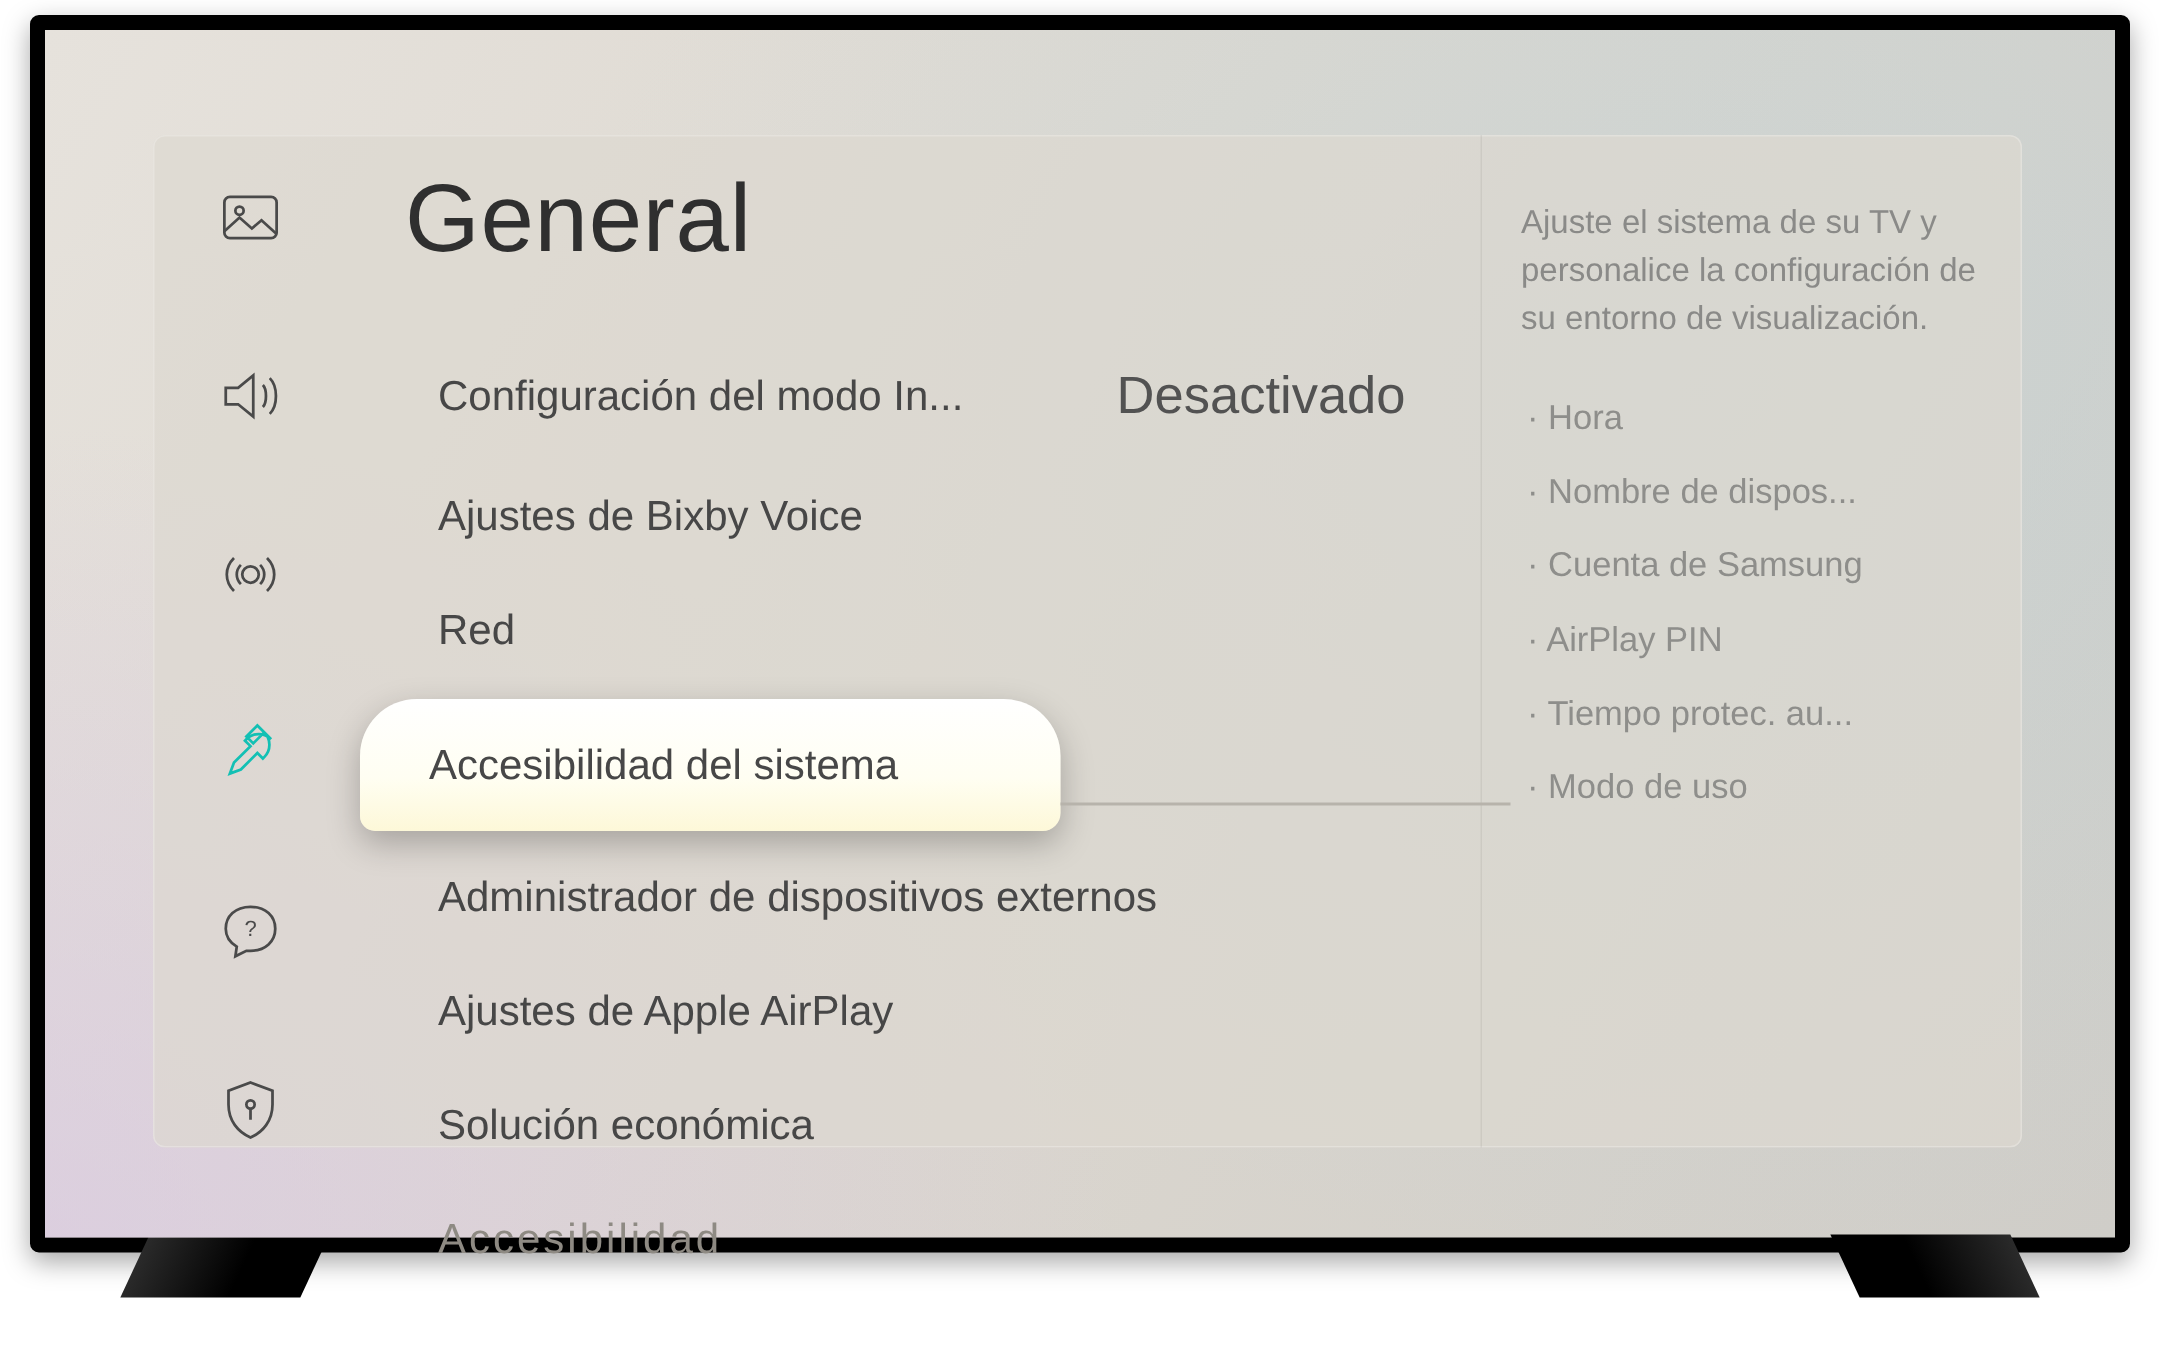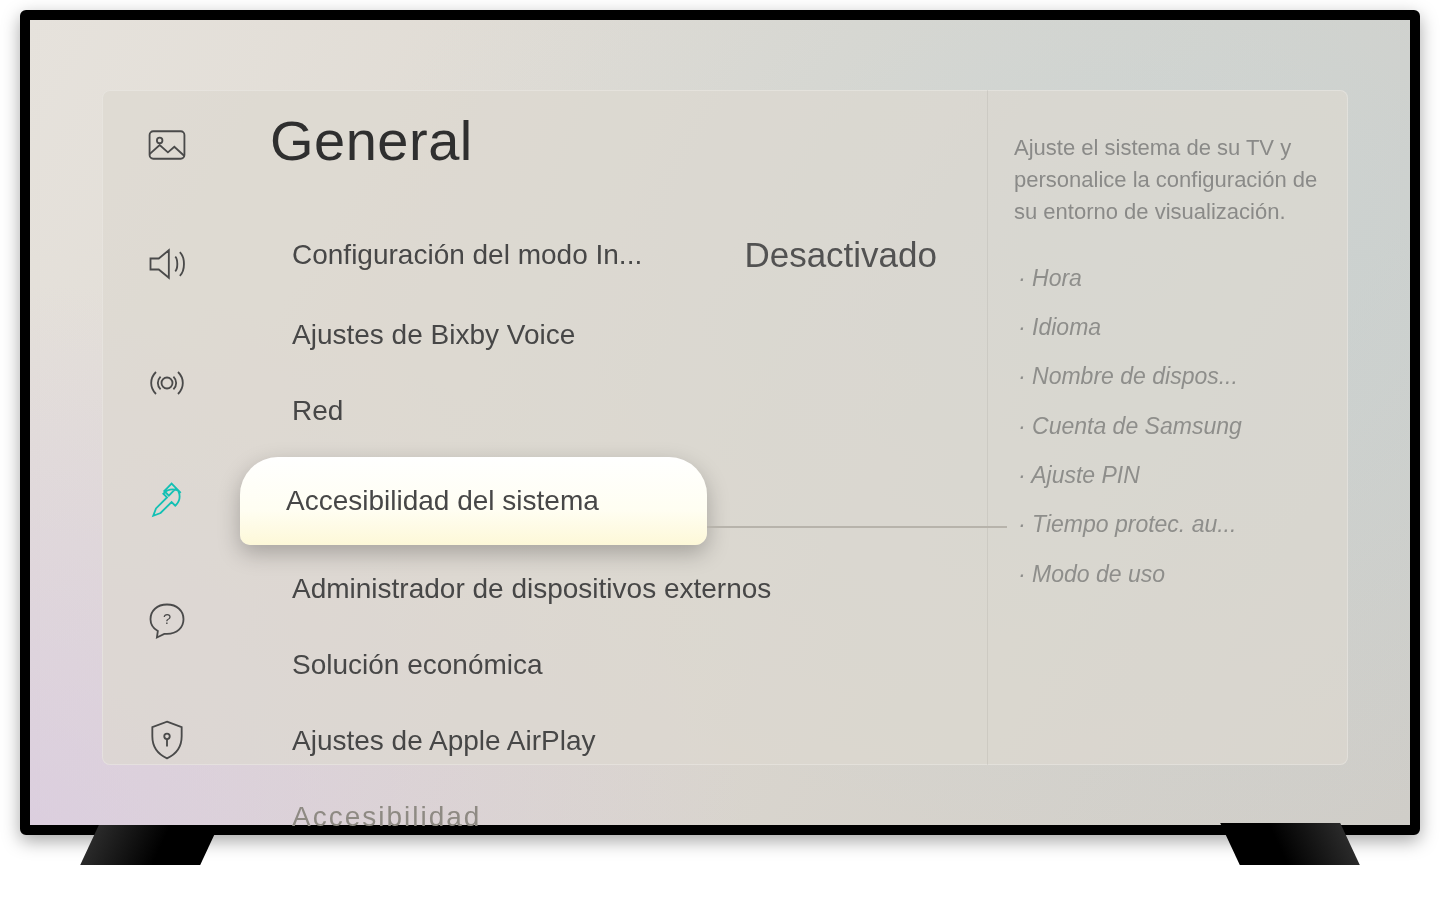--- a/index.html
+++ b/index.html
@@ -46,21 +46,21 @@
     width:54px;height:54px;display:flex;align-items:center;justify-content:center;
     color:#4a4a4a;
   }
   .nav-icon svg{width:44px;height:44px;stroke:currentColor;fill:none;stroke-width:2;}
   .nav-icon.active{color:#13c0b4;}
   
   .content{
     flex:1;padding:0 10px 0 20px;
   }
   .section-title{
-    font-size:56px;font-weight:400;color:#2f2f2f;margin:18px 0 40px 18px;
+    font-size:64px;font-weight:400;color:#2f2f2f;margin:18px 0 40px 18px;
     letter-spacing:.5px;
   }
   .menu-list{display:flex;flex-direction:column;}
   .menu-row{
     display:flex;align-items:center;justify-content:space-between;
     padding:22px 40px 22px 40px;
     font-size:28px;color:#474747;font-weight:500;
     cursor:pointer;
   }
   .menu-row .value{font-size:35px;color:#525252;font-weight:500;}
@@ -80,21 +80,21 @@
   
   .info-col{
     flex:0 0 312px;width:312px;
     border-left:1px solid rgba(0,0,0,.06);
     padding:42px 22px 20px 26px;color:#8a8a88;font-size:22px;line-height:1.45;
   }
   .info-desc{margin-bottom:26px;}
   .info-list{list-style:none;padding:0;margin:0;}
   .info-list li{padding:8px 0 8px 4px;font-size:23px;color:#8e8e8b;}
   .info-list li::before{content:"· ";}
-  .ellipsis{white-space:nowrap;overflow:hidden;text-overflow:clip;font-style:italic;}
+  .ellipsis{white-space:nowrap;overflow:hidden;text-overflow:clip;}
 </style>
 </head>
 <body>
 
 <div class="tv-frame tv-feet">
   <div class="screen">
     <div class="panel">
 
       <div class="icon-col">
         <div class="nav-icon">
@@ -161,42 +161,41 @@
 
           <div class="menu-row highlight">
             <span>Accesibilidad del sistema</span>
           </div>
 
           <div class="menu-row">
             <span>Administrador de dispositivos externos</span>
           </div>
 
           <div class="menu-row">
+            <span>Ajustes de Apple AirPlay</span>
+          </div>
+
+          <div class="menu-row">
             <span>Solución económica</span>
-          </div>
-
-          <div class="menu-row">
-            <span>Ajustes de Apple AirPlay</span>
           </div>
 
           <div class="menu-row cut">
             <span>Accesibilidad</span>
           </div>
 
         </div>
       </div>
 
       <div class="info-col">
         <div class="info-desc">Ajuste el sistema de su TV y personalice la configuración de su entorno de visualización.</div>
         <ul class="info-list">
           <li class="ellipsis">Hora</li>
-          <li class="ellipsis">Idioma</li>
           <li class="ellipsis">Nombre de dispos...</li>
           <li class="ellipsis">Cuenta de Samsung</li>
-          <li class="ellipsis">Ajuste PIN</li>
+          <li class="ellipsis">AirPlay PIN</li>
           <li class="ellipsis">Tiempo protec. au...</li>
           <li class="ellipsis">Modo de uso</li>
         </ul>
       </div>
 
     </div>
   </div>
 </div>
 
 </body></html>

